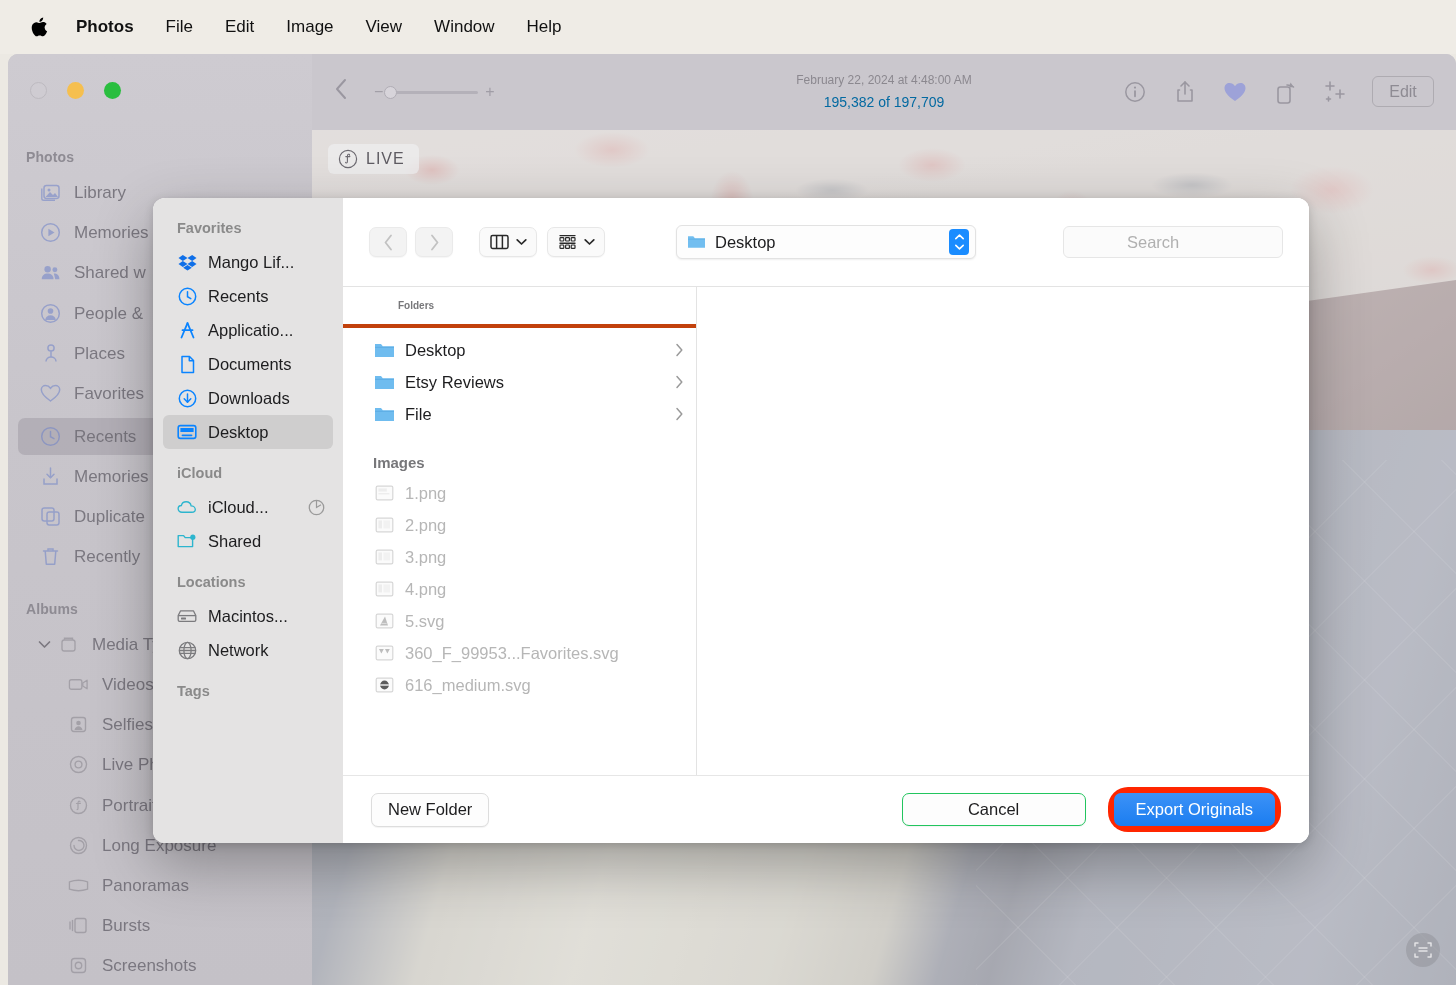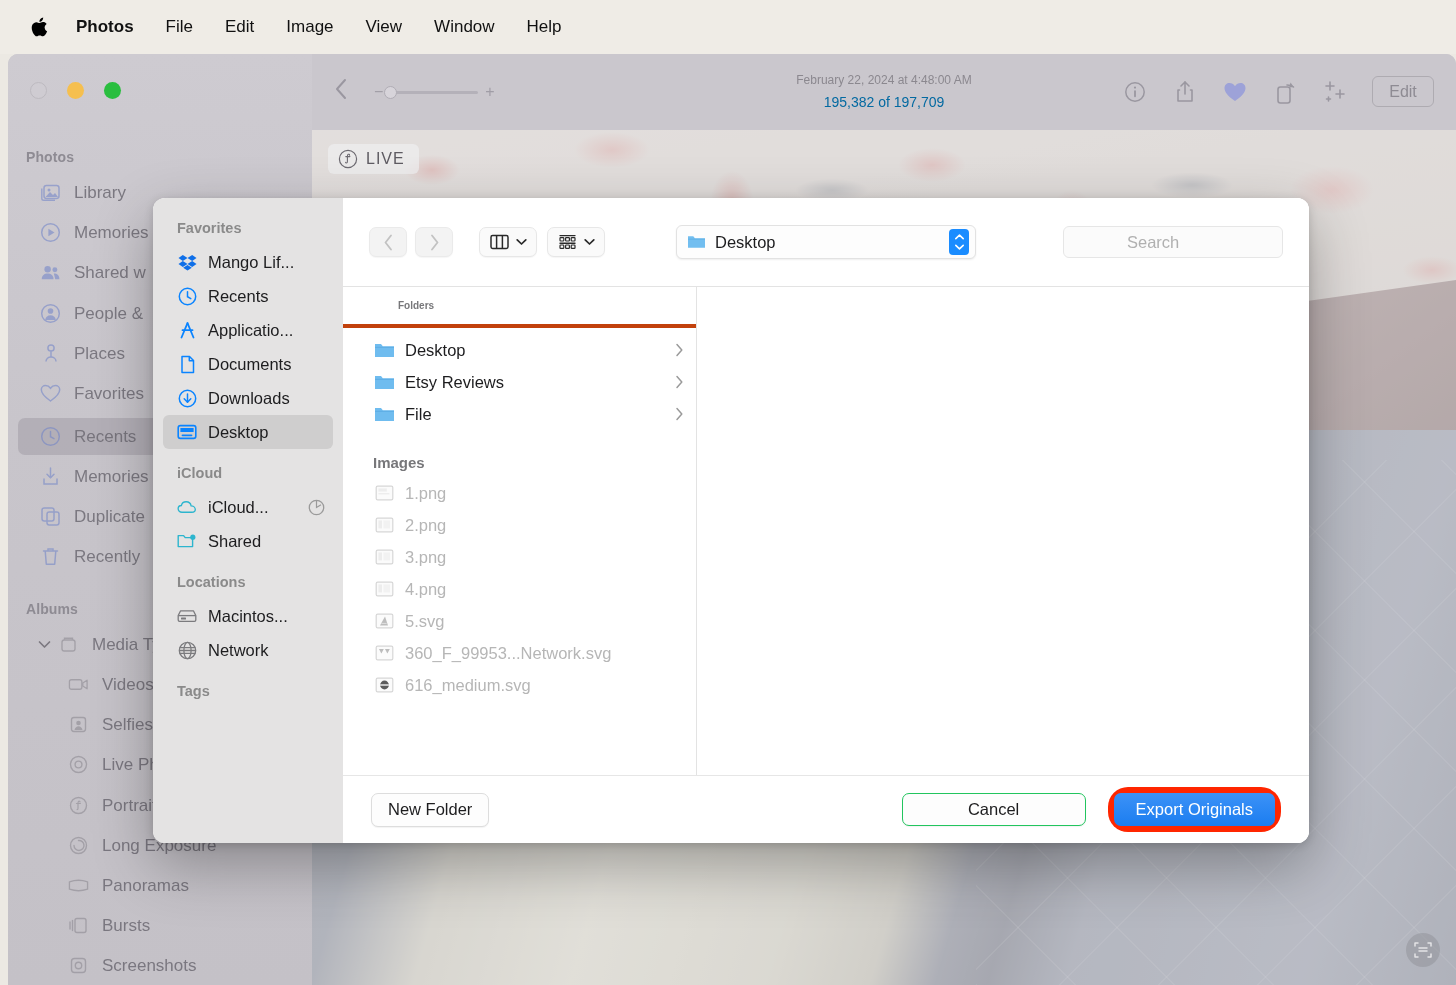--- a/index.html
+++ b/index.html
@@ -962,21 +962,21 @@
             <span class="fn">5.svg</span>
           </div>
           <div class="frow dimmed">
             <span class="fi">
                 <svg width="19" height="16" viewBox="0 0 19 16">
                   <rect x="1.2" y="1.2" width="16.6" height="13.6" rx="1.4" stroke="#D6D6D6" stroke-width="1.2" fill="#FBFBFB"></rect>
                   <path d="M4 4 L6.4 8.4 L8.8 4 Z" fill="#BDBDBD"></path>
                   <path d="M10 4 L12.4 8.4 L14.8 4 Z" fill="#BDBDBD"></path>
                 </svg>
               </span>
-            <span class="fn">360_F_99953...Network.svg</span>
+            <span class="fn">360_F_99953...Favorites.svg</span>
           </div>
           <div class="frow dimmed">
             <span class="fi">
                 <svg width="19" height="16" viewBox="0 0 19 16">
                   <rect x="1.2" y="1.2" width="16.6" height="13.6" rx="1.4" stroke="#D6D6D6" stroke-width="1.2" fill="#FBFBFB"></rect>
                   <circle cx="9.5" cy="8" r="4.4" fill="#5C5C5C"></circle>
                   <path d="M5.1 8 L13.9 8" stroke="#FFFFFF" stroke-width="1.3"></path>
                 </svg>
               </span>
             <span class="fn">616_medium.svg</span>

